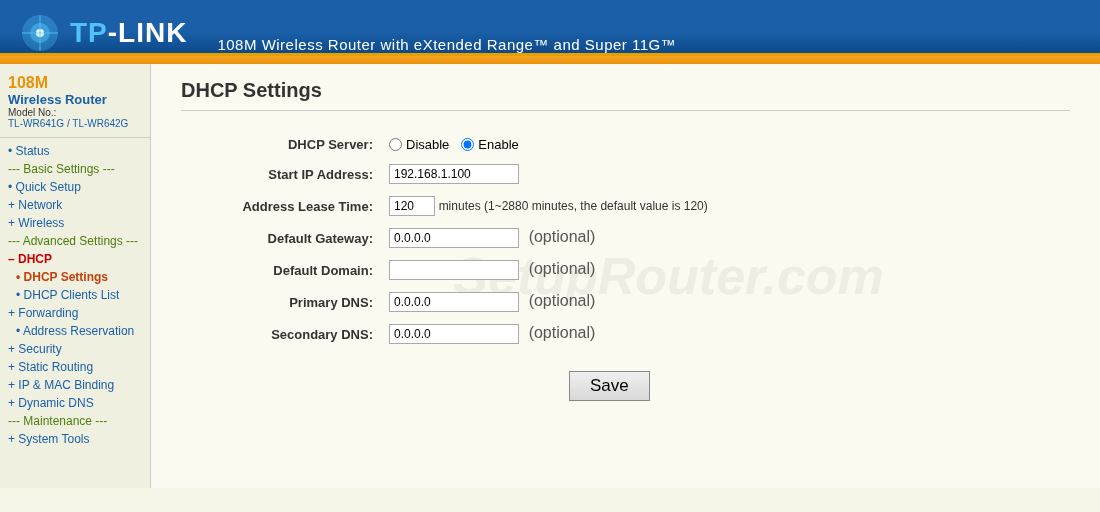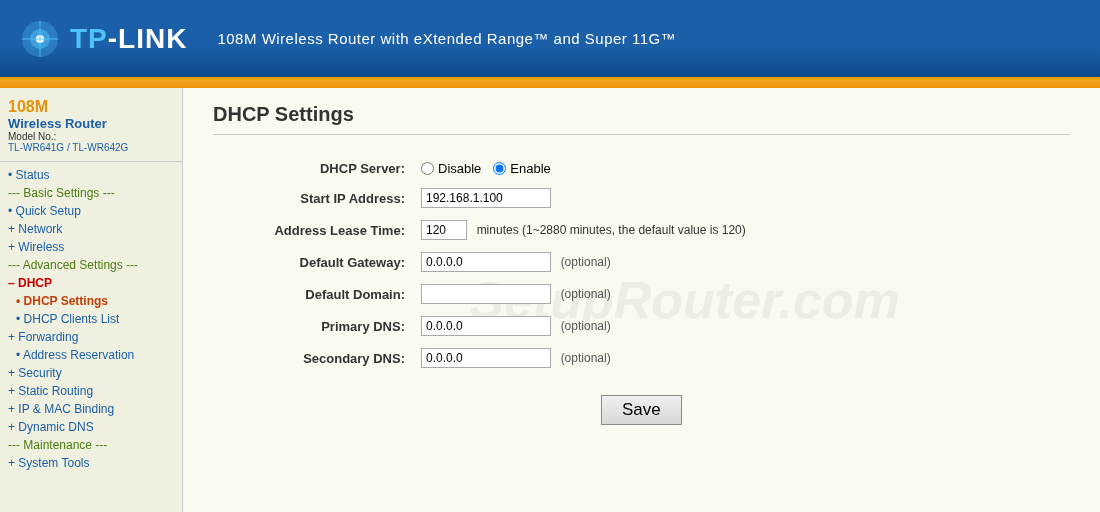--- a/index.html
+++ b/index.html
@@ -1,23 +1,23 @@
 <!DOCTYPE html>
 <html><head>
   <meta charset="utf-8">
   <style>
     * { margin: 0; padding: 0; box-sizing: border-box; }
     body { font-family: Arial, sans-serif; font-size: 13px; width: 1100px; height: 512px; overflow: hidden; background: #f5f5e8; }
 
     
     .header {
       background: linear-gradient(180deg, #1a5fa8 0%, #1a5fa8 60%, #0d4a8a 100%);
-      height: 80px;
-      display: flex;
-      align-items: center;
+      height: 56px;
+      display: flex;
+      align-items: flex-end;
       padding: 0 20px;
       border-bottom: 3px solid #e8a000;
     }
     .logo-area {
       display: flex;
       align-items: center;
       gap: 10px;
     }
     .logo-icon {
       width: 40px;
@@ -46,21 +46,21 @@
     }
 
     
     .main-layout {
       display: flex;
       height: calc(512px - 88px);
     }
 
     
     .sidebar {
-      width: 183px;
+      width: 151px;
       background: #f0f0e0;
       border-right: 1px solid #ccc;
       padding: 8px 0;
       overflow-y: auto;
       flex-shrink: 0;
     }
     .sidebar-model {
       padding: 2px 8px 8px 8px;
       border-bottom: 1px solid #ccc;
       margin-bottom: 4px;
@@ -178,26 +178,25 @@
       font-size: 12px;
       width: 130px;
       background: white;
     }
     input[type="text"].narrow {
       width: 46px;
     }
     .optional-label {
       color: #555;
       margin-left: 6px;
-      font-size: 12px;
+      font-size: 16px;
     }
     .lease-hint {
       color: #333;
       font-size: 12px;
-      margin-left: 6px;
     }
     .save-btn {
       background: linear-gradient(180deg, #f0f0f0 0%, #d8d8d8 100%);
       border: 1px solid #888;
       padding: 4px 20px;
       font-size: 17px;
       cursor: pointer;
       margin-top: 15px;
       margin-left: 180px;
     }

